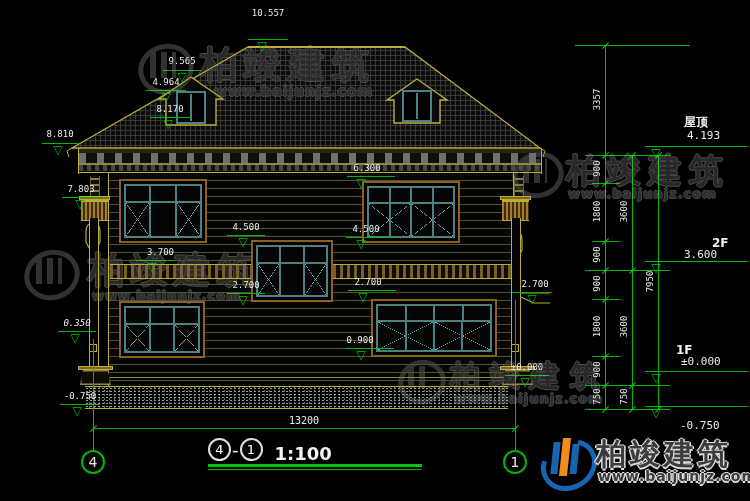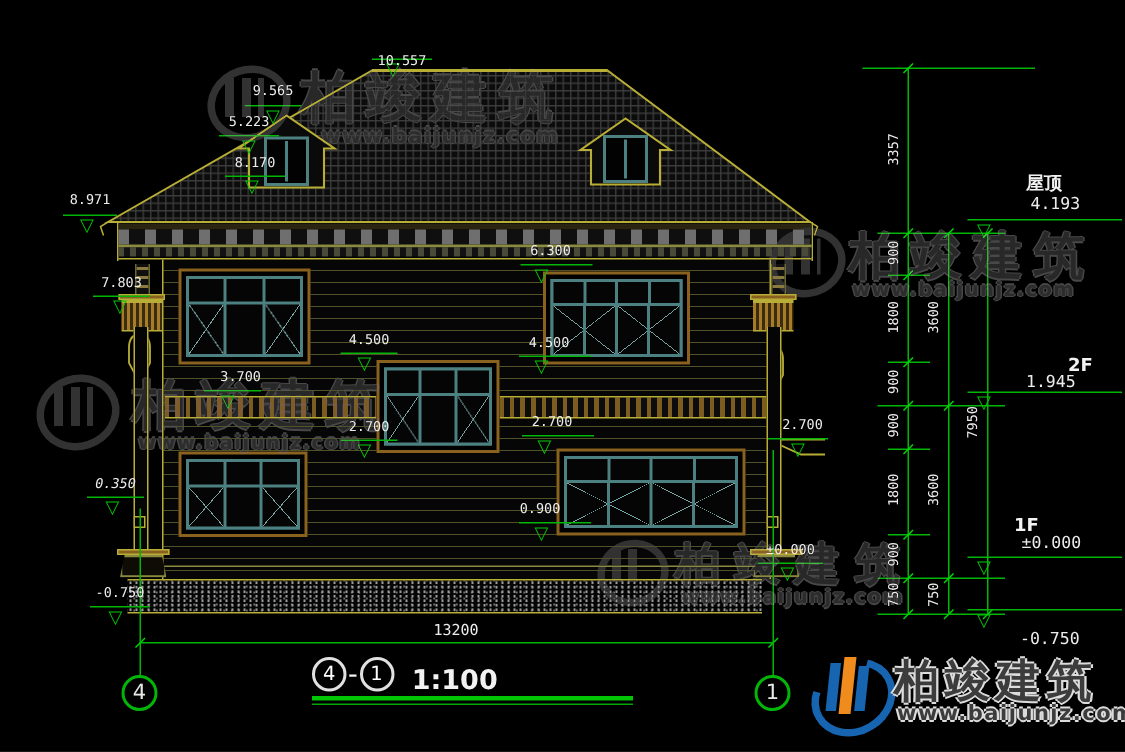--- a/index.html
+++ b/index.html
@@ -171,37 +171,37 @@
   <div class="pstrip" style="left:514px;top:176px;height:22px;"></div>
   <div class="slab" style="left:500px;top:196px;width:31px;height:4px;"></div>
   <div class="cap" style="left:502px;top:200px;width:27px;height:18px;"></div>
   <div class="shaft" style="left:511px;top:218px;width:8px;height:152px;"></div>
   <div class="node" style="left:511px;top:344px;"></div>
   <div class="slab" style="left:500px;top:366px;width:35px;height:4px;"></div>
   <div class="ped" style="left:502px;top:370px;width:31px;height:15px;"></div>
 
   <div class="ground"></div>
 
-  <div class="t" style="left:248px;top:36px;width:40px;">10.557</div>
+  <div class="t" style="left:248px;top:8px;width:40px;">10.557</div>
   <div class="gl" style="left:248px;top:39px;width:40px;height:1px;"></div>
     <span class="tri" style="left:256px;top:40px;"></span>
 
   <div class="t" style="left:163px;top:56px;width:38px;">9.565</div>
   <div class="gl" style="left:163px;top:70px;width:38px;height:1px;"></div>
     <span class="tri" style="left:176px;top:71px;"></span>
 
-  <div class="t" style="left:146px;top:77px;width:40px;">5.223</div>
+  <div class="t" style="left:146px;top:77px;width:40px;">4.964</div>
   <div class="gl" style="left:146px;top:90px;width:40px;height:1px;"></div>
     <span class="tri" style="left:160px;top:91px;"></span>
 
   <div class="t" style="left:150px;top:104px;width:40px;">8.170</div>
   <div class="gl" style="left:150px;top:117px;width:40px;height:1px;"></div>
     <span class="tri" style="left:162px;top:118px;"></span>
 
-  <div class="t" style="left:42px;top:129px;width:36px;">8.971</div>
+  <div class="t" style="left:42px;top:129px;width:36px;">8.810</div>
   <div class="gl" style="left:42px;top:143px;width:36px;height:1px;"></div>
     <span class="tri" style="left:52px;top:144px;"></span>
 
   <div class="t" style="left:62px;top:184px;width:38px;">7.803</div>
   <div class="gl" style="left:62px;top:197px;width:38px;height:1px;"></div>
     <span class="tri" style="left:74px;top:198px;"></span>
 
   <div class="t" style="left:347px;top:163px;width:40px;">6.300</div>
   <div class="gl" style="left:347px;top:176px;width:48px;height:1px;"></div>
     <span class="tri" style="left:355px;top:177px;"></span>
@@ -288,21 +288,21 @@
   <div class="vt" style="left:602px;top:321px;">3600</div>
   <div class="vt" style="left:602px;top:391px;">750</div>
   <div class="vt" style="left:628px;top:276px;">7950</div>
 
   <div class="flabel" style="left:684px;top:114px;">屋顶</div>
   <div class="fval" style="left:687px;top:129px;">4.193</div>
   <div class="gl" style="left:645px;top:146px;width:103px;height:1px;"></div>
     <span class="tri" style="left:650px;top:147px;"></span>
 
   <div class="flabel" style="left:712px;top:236px;">2F</div>
-  <div class="fval" style="left:684px;top:248px;">1.945</div>
+  <div class="fval" style="left:684px;top:248px;">3.600</div>
   <div class="gl" style="left:645px;top:261px;width:103px;height:1px;"></div>
     <span class="tri" style="left:650px;top:262px;"></span>
 
   <div class="flabel" style="left:676px;top:343px;">1F</div>
   <div class="fval" style="left:681px;top:355px;">±0.000</div>
   <div class="gl" style="left:645px;top:371px;width:103px;height:1px;"></div>
     <span class="tri" style="left:650px;top:372px;"></span>
 
   <div class="gl" style="left:645px;top:406px;width:103px;height:1px;"></div>
     <span class="tri" style="left:650px;top:407px;"></span>

